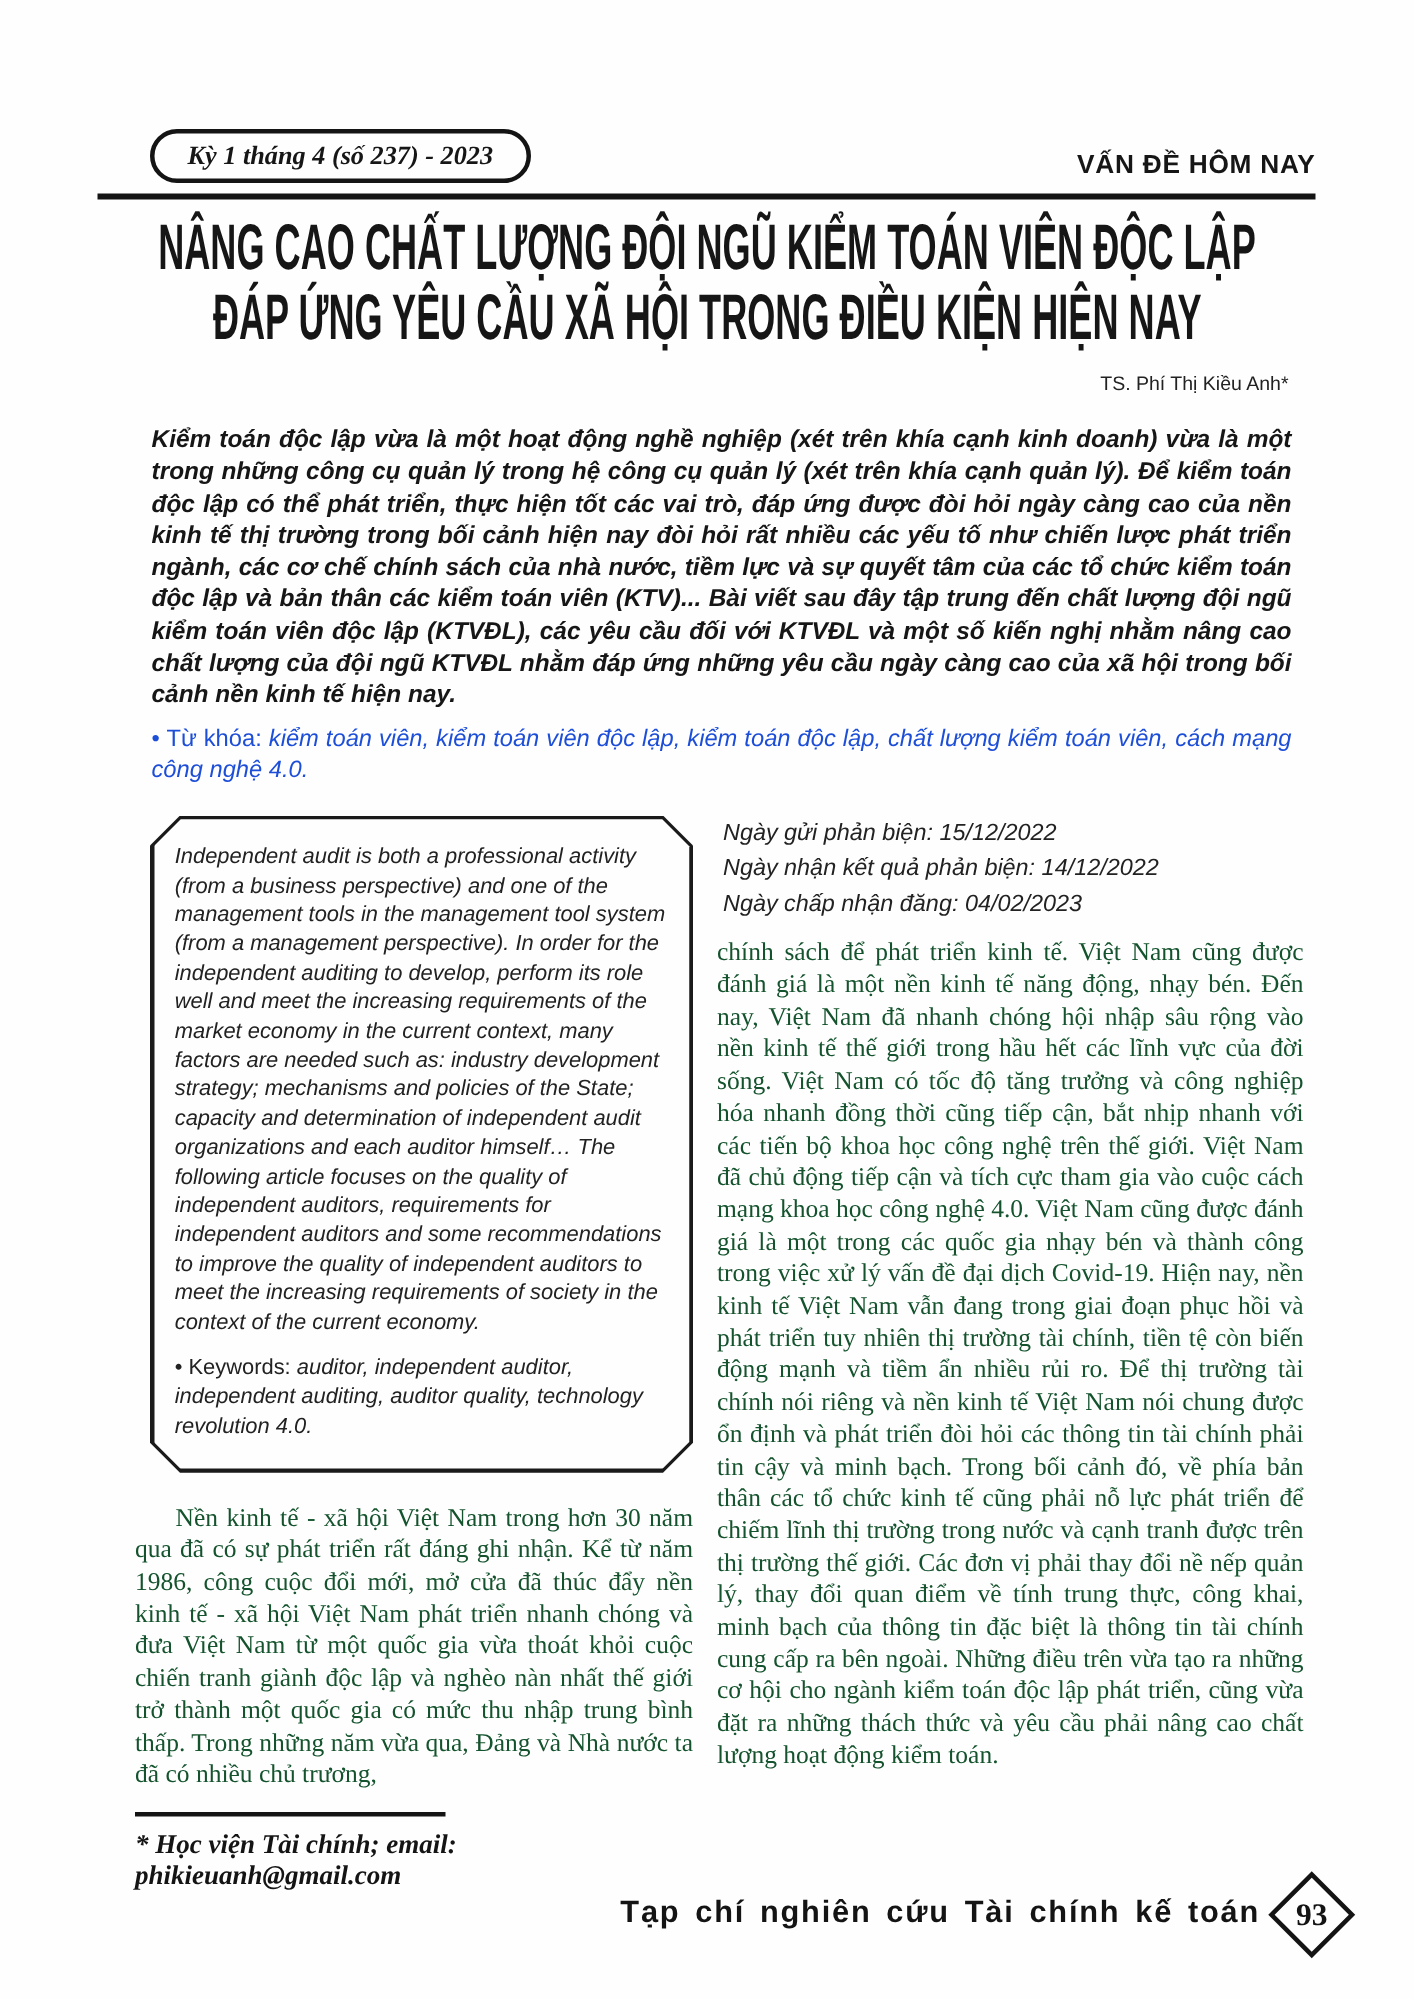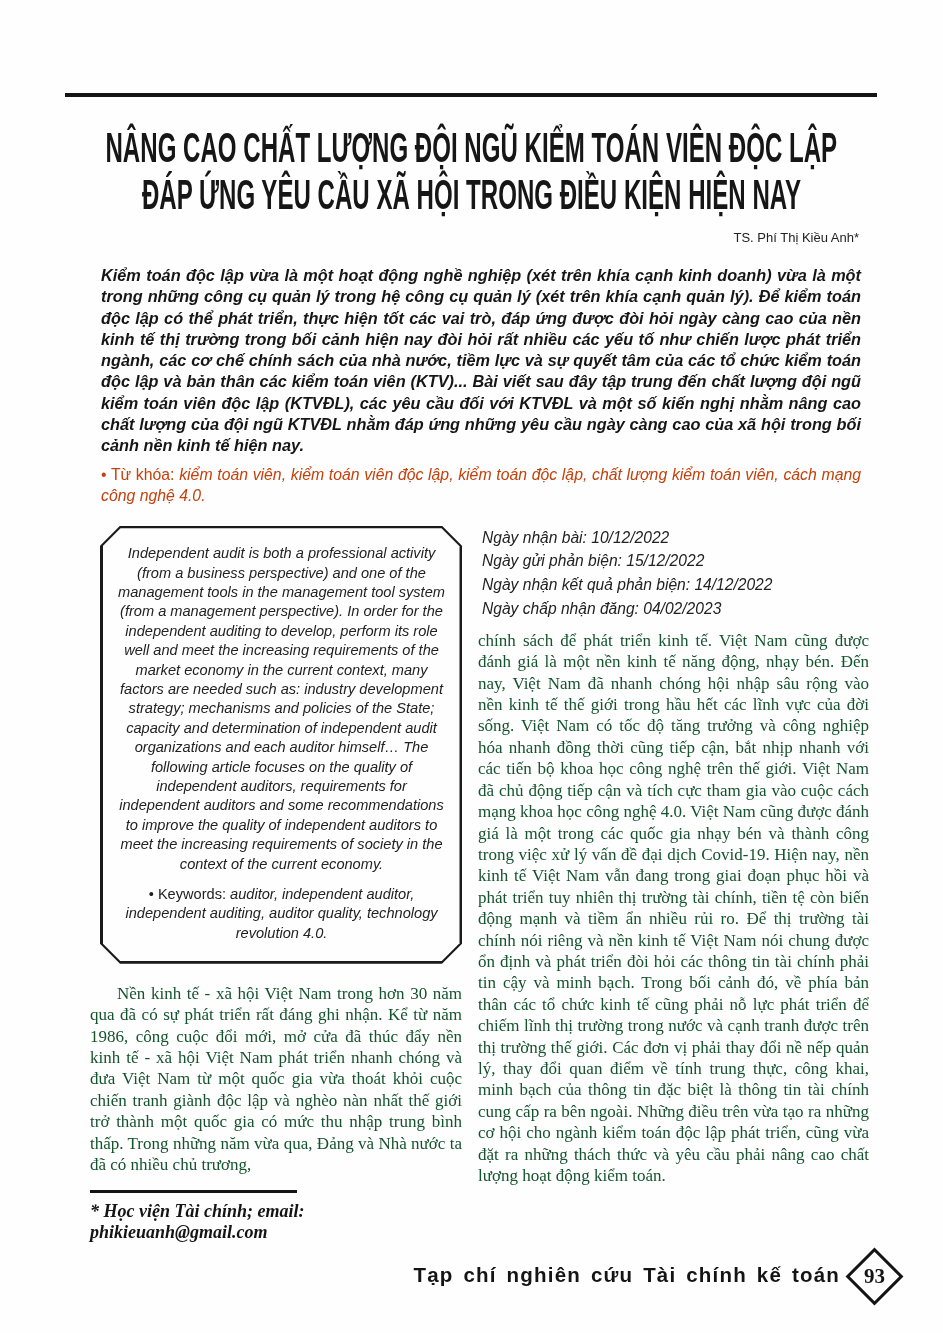--- a/index.html
+++ b/index.html
@@ -27,21 +27,21 @@
     font-size:17.5px; white-space:nowrap;
   }
   .section-label {
     font-family:"Liberation Sans", sans-serif;
     font-weight:bold; font-size:17.5px; letter-spacing:0.5px;
     padding-bottom:2px;
   }
   .header-rule { height:4px; background:#141414; margin-top:7px; }
 
   
-  .title-block { margin-top:27px; }
+  .title-block { margin-top:9px; }
   .title-line { display:flex; justify-content:center; height:47px; overflow:visible; }
   .title-line .condensed {
     display:inline-block; white-space:nowrap;
     font-family:"Liberation Sans", sans-serif;
     font-weight:bold; font-size:43px; line-height:47px; letter-spacing:0px;
     transform:scaleX(0.56); transform-origin:50% 50%;
   }
   .author {
     margin-top:12px; text-align:right; padding-right:18px;
     font-family:"Liberation Sans", sans-serif; font-size:13px; color:#222;
@@ -52,21 +52,21 @@
     margin:20px 16px 0 36px;
     font-family:"Liberation Sans", sans-serif;
     font-weight:bold; font-style:italic;
     font-size:16.3px; line-height:21.3px;
     text-align:justify;
   }
   .keywords-vi {
     margin:7px 16px 0 36px;
     font-family:"Liberation Sans", sans-serif;
     font-style:italic; font-size:15.8px; line-height:21px; text-align:justify;
-    color:#c2410c;
+    color:#1d4ed8;
   }
   .keywords-vi .kw-label { font-style:normal; }
 
   
   .columns { display:flex; gap:16px; margin:18px 8px 0 25px; }
   .col-left  { width:372px; flex:0 0 372px; }
   .col-right { flex:1; }
 
   
   .en-box-outer {
@@ -76,21 +76,21 @@
     padding:2.5px;
   }
   .en-box-inner {
     background:#fefefe;
     clip-path:polygon(18px 0, calc(100% - 18px) 0, 100% 18px, 100% calc(100% - 18px), calc(100% - 18px) 100%, 18px 100%, 0 calc(100% - 18px), 0 18px);
     padding:16px 13px 18px 14px;
   }
   .en-abstract, .en-keywords {
     font-family:"Liberation Sans", sans-serif;
     font-style:italic; font-size:14.6px; line-height:19.4px; color:#222;
-    text-align:center;
+    text-align:left;
   }
   .en-keywords { margin-top:11px; }
   .en-keywords .kw-label { font-style:normal; }
 
   
   .dates-block { margin-top:2px; margin-bottom:9px; }
   .date-line {
     font-family:"Liberation Sans", sans-serif;
     font-style:italic; font-size:15.6px; line-height:23.8px; color:#222;
     padding-left:4px;
@@ -135,20 +135,26 @@
     font-family:"Liberation Serif", serif;
     font-weight:bold; font-size:21px; color:#141414;
   }
 </style>
 </head>
 <body>
 
 <div class="page">
   <div class="content">
 
+    <div class="header-row">
+      <div class="issue-pill">
+        <span>Kỳ 1 tháng 4 (số 237) - 2023</span>
+      </div>
+      <div class="section-label">VẤN ĐỀ HÔM NAY</div>
+    </div>
     <div class="header-rule"></div>
 
     <div class="title-block">
       <div class="title-line">
         <span class="condensed">NÂNG CAO CHẤT LƯỢNG ĐỘI NGŨ KIỂM TOÁN VIÊN ĐỘC LẬP</span>
       </div>
       <div class="title-line">
         <span class="condensed">ĐÁP ỨNG YÊU CẦU XÃ HỘI TRONG ĐIỀU KIỆN HIỆN NAY</span>
       </div>
     </div>
@@ -167,21 +173,20 @@
             <p class="en-keywords"><span class="kw-label">• Keywords:</span> <span>auditor, independent auditor, independent auditing, auditor quality, technology revolution 4.0.</span></p>
           </div>
         </div>
         <p class="body-text indent">Nền kinh tế - xã hội Việt Nam trong hơn 30 năm qua đã có sự phát triển rất đáng ghi nhận. Kể từ năm 1986, công cuộc đổi mới, mở cửa đã thúc đẩy nền kinh tế - xã hội Việt Nam phát triển nhanh chóng và đưa Việt Nam từ một quốc gia vừa thoát khỏi cuộc chiến tranh giành độc lập và nghèo nàn nhất thế giới trở thành một quốc gia có mức thu nhập trung bình thấp. Trong những năm vừa qua, Đảng và Nhà nước ta đã có nhiều chủ trương,</p>
         <div class="footnote-sep"></div>
         <p class="footnote">* Học viện Tài chính; email: phikieuanh@gmail.com</p>
       </div>
 
       <div class="col-right">
         <div class="dates-block">
-          <div class="date-line">Ngày nhận bài: 10/12/2022</div>
           <div class="date-line">Ngày gửi phản biện: 15/12/2022</div>
           <div class="date-line">Ngày nhận kết quả phản biện: 14/12/2022</div>
           <div class="date-line">Ngày chấp nhận đăng: 04/02/2023</div>
         </div>
         <p class="body-text">chính sách để phát triển kinh tế. Việt Nam cũng được đánh giá là một nền kinh tế năng động, nhạy bén. Đến nay, Việt Nam đã nhanh chóng hội nhập sâu rộng vào nền kinh tế thế giới trong hầu hết các lĩnh vực của đời sống. Việt Nam có tốc độ tăng trưởng và công nghiệp hóa nhanh đồng thời cũng tiếp cận, bắt nhịp nhanh với các tiến bộ khoa học công nghệ trên thế giới. Việt Nam đã chủ động tiếp cận và tích cực tham gia vào cuộc cách mạng khoa học công nghệ 4.0. Việt Nam cũng được đánh giá là một trong các quốc gia nhạy bén và thành công trong việc xử lý vấn đề đại dịch Covid-19. Hiện nay, nền kinh tế Việt Nam vẫn đang trong giai đoạn phục hồi và phát triển tuy nhiên thị trường tài chính, tiền tệ còn biến động mạnh và tiềm ẩn nhiều rủi ro. Để thị trường tài chính nói riêng và nền kinh tế Việt Nam nói chung được ổn định và phát triển đòi hỏi các thông tin tài chính phải tin cậy và minh bạch. Trong bối cảnh đó, về phía bản thân các tổ chức kinh tế cũng phải nỗ lực phát triển để chiếm lĩnh thị trường trong nước và cạnh tranh được trên thị trường thế giới. Các đơn vị phải thay đổi nề nếp quản lý, thay đổi quan điểm về tính trung thực, công khai, minh bạch của thông tin đặc biệt là thông tin tài chính cung cấp ra bên ngoài. Những điều trên vừa tạo ra những cơ hội cho ngành kiểm toán độc lập phát triển, cũng vừa đặt ra những thách thức và yêu cầu phải nâng cao chất lượng hoạt động kiểm toán.</p>
       </div>
 
     </div>
   </div>
 

